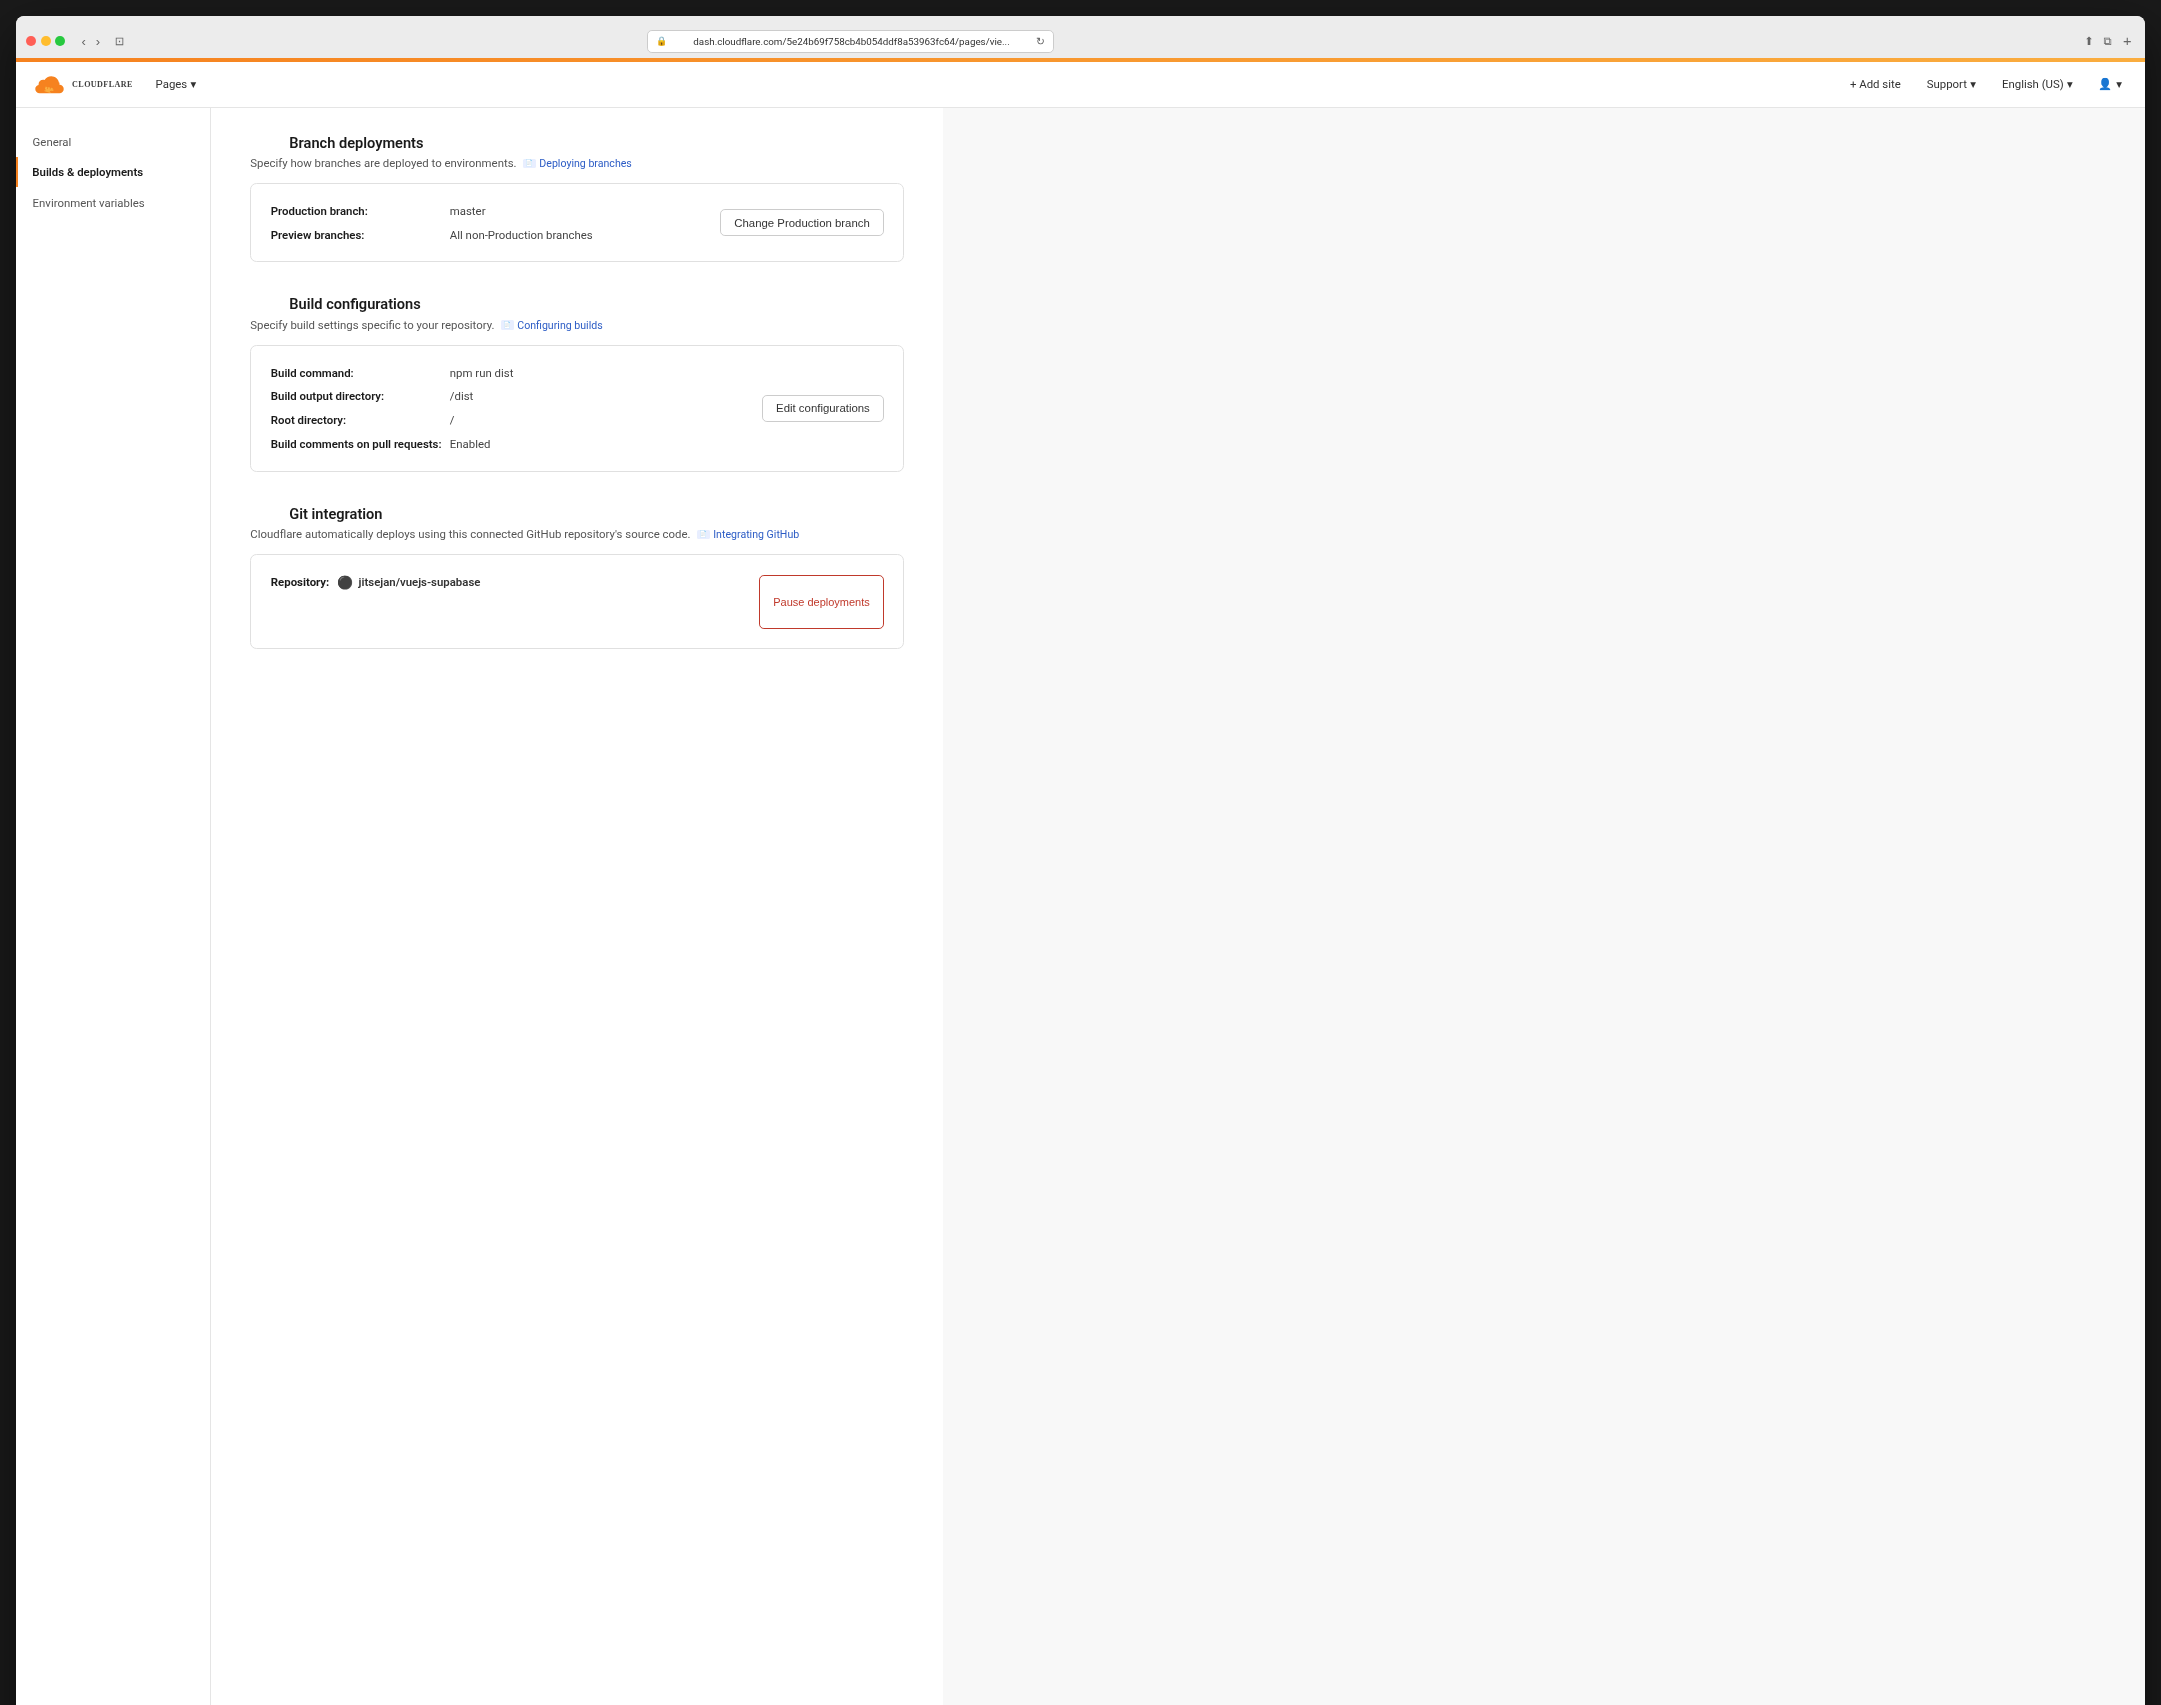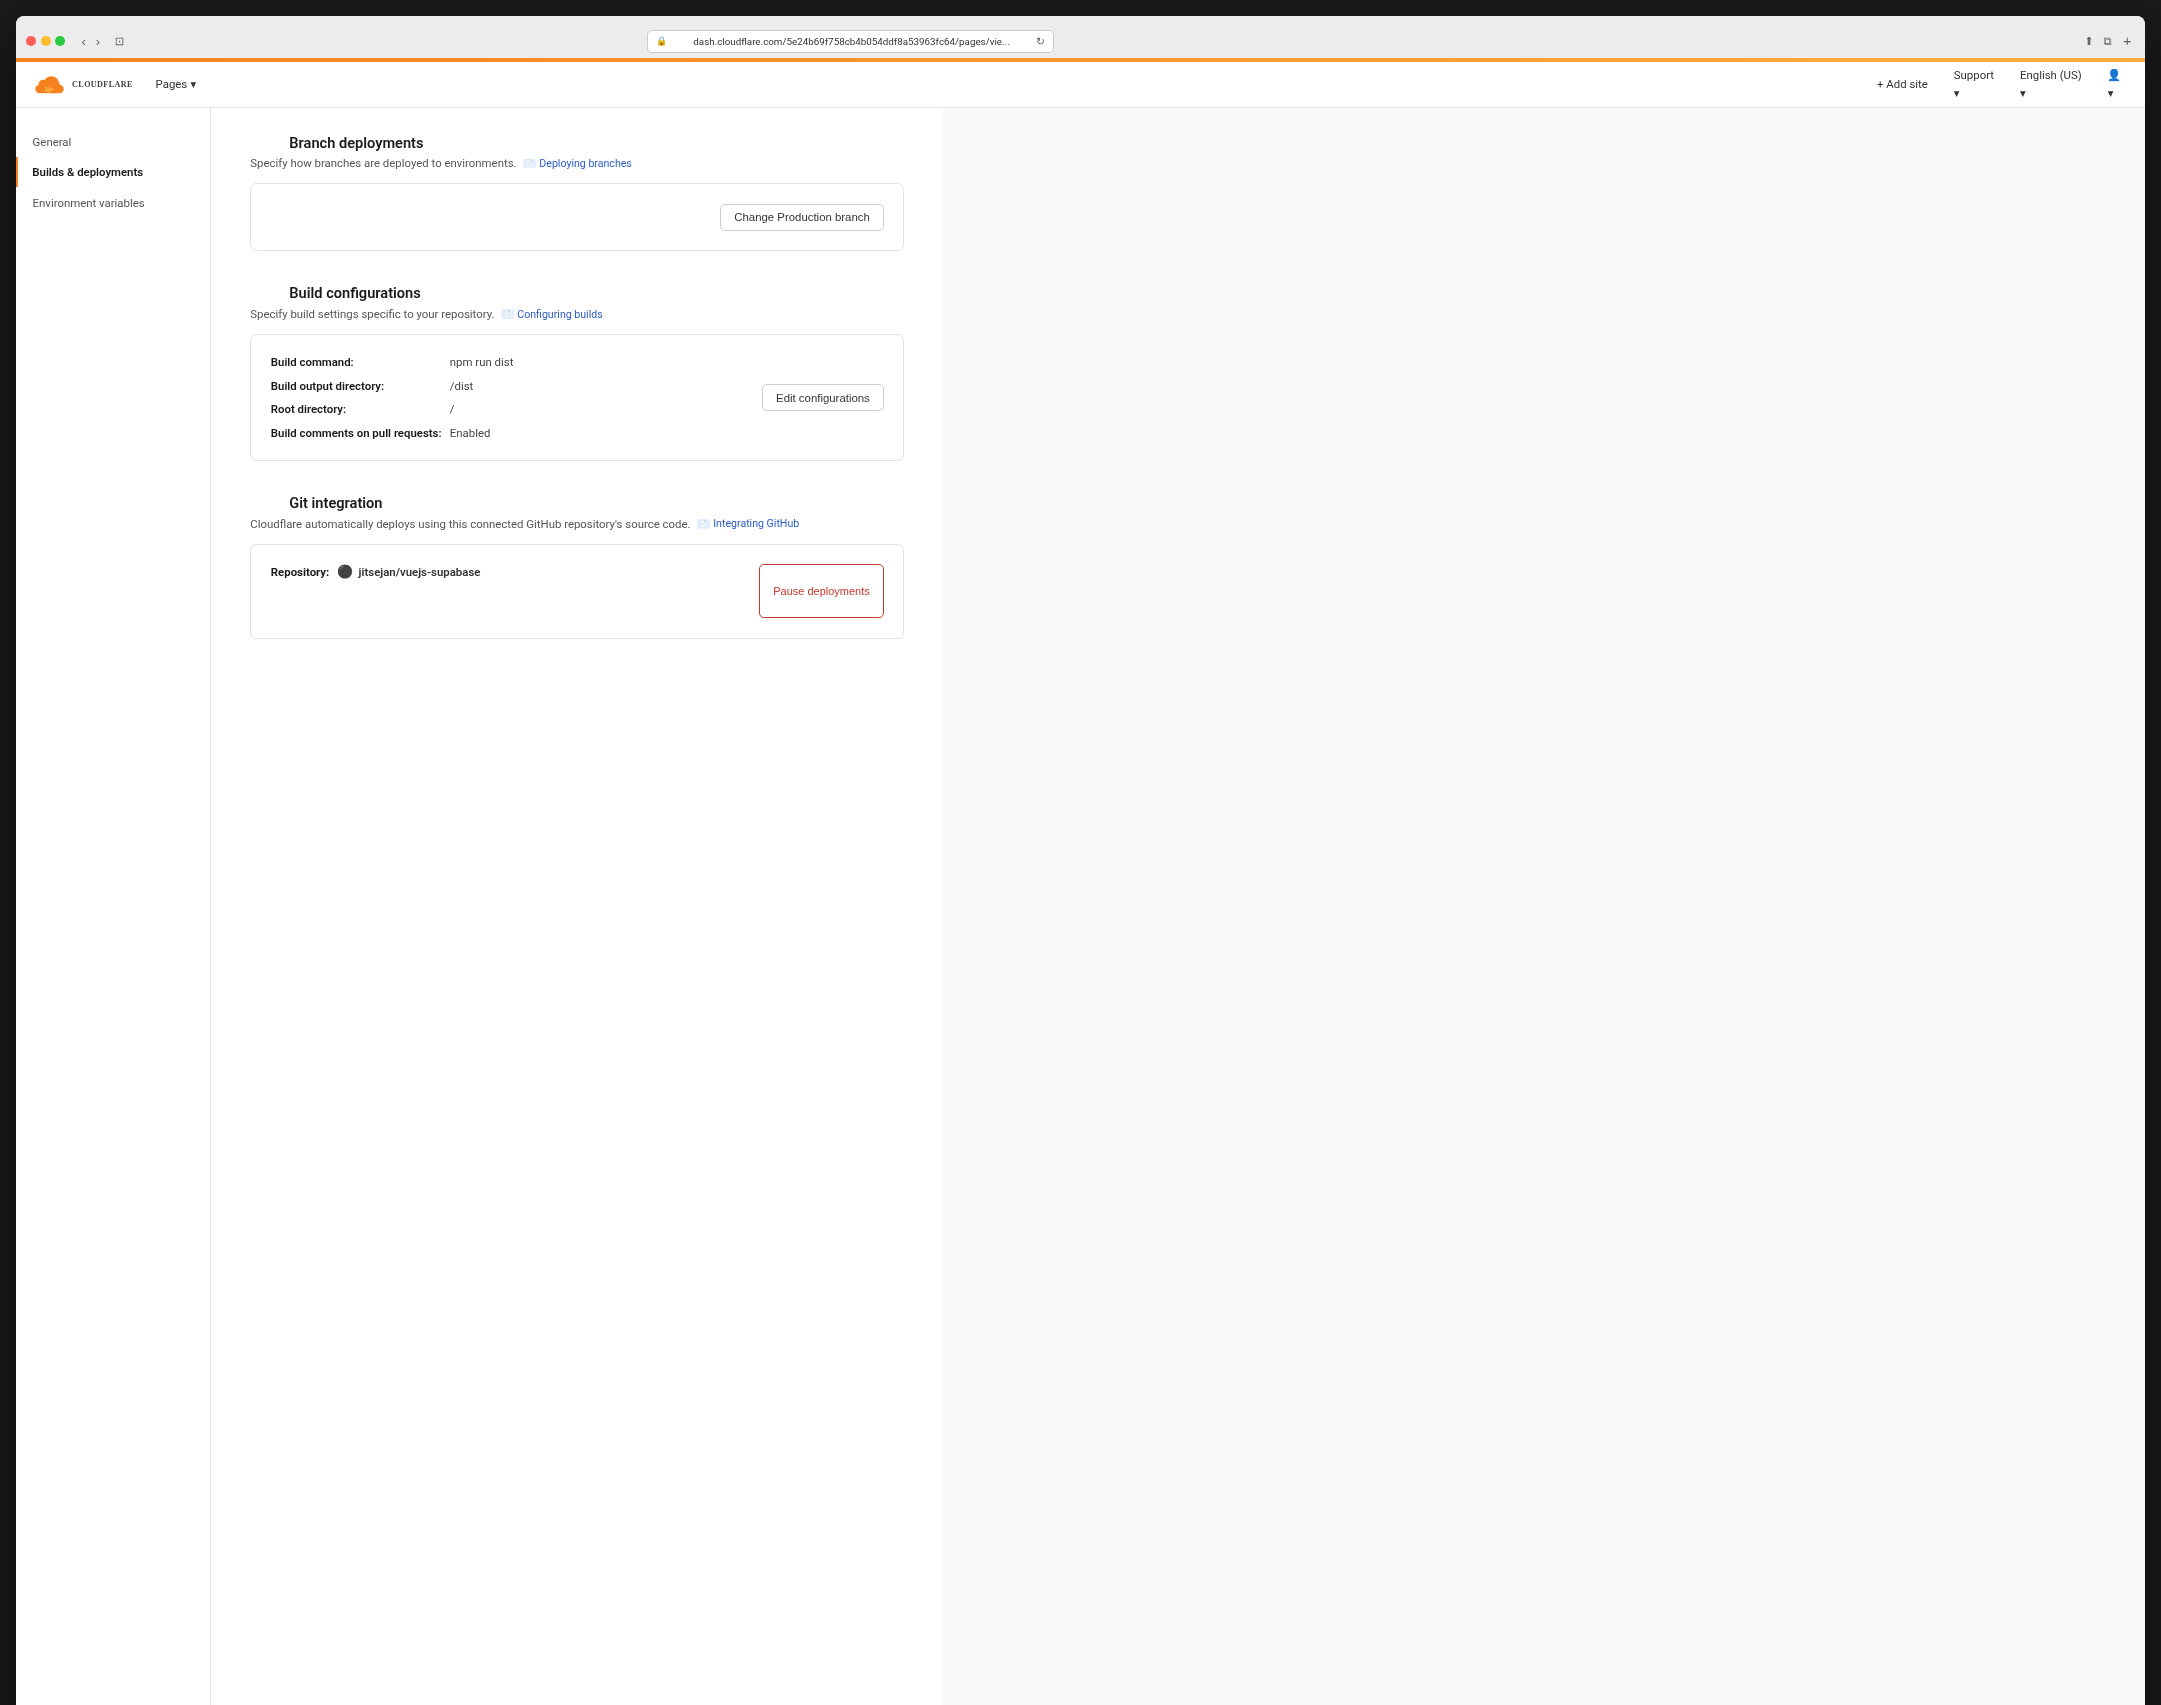--- a/index.html
+++ b/index.html
@@ -172,21 +172,20 @@
     }
     .support-btn, .lang-btn, .user-btn {
       display: flex;
       align-items: flex-start;
       gap: 3.3px;
       color: #333;
       cursor: pointer;
       font-size: 11.4px;
       padding: 3.3px 6.5px;
       border-radius: 3.3px;
-      flex-direction: column;
     }
 
     
     .main-layout {
       display: flex;
       min-height: calc(100vh - 46px - 3.3px);
       background: #f8f8f8;
     }
 
     
@@ -448,20 +447,30 @@
         <div class="section-title">Branch deployments</div>
         <div class="section-desc">
           <span>Specify how branches are deployed to environments.</span>
           <a class="doc-link">
             <span class="doc-icon">📄</span>
             <span>Deploying branches</span>
           </a>
         </div>
         <div class="card">
           <div class="card-inner">
+            <div class="card-fields">
+              <div class="info-row">
+                <span class="info-label">Production branch:</span>
+                <span class="info-value">master</span>
+              </div>
+              <div class="info-row">
+                <span class="info-label">Preview branches:</span>
+                <span class="info-value">All non-Production branches</span>
+              </div>
+            </div>
             <div class="card-action">
               <button class="btn-outline">Change Production branch</button>
             </div>
           </div>
         </div>
       </div>
 
       <div class="section">
         <div class="section-title">Build configurations</div>
         <div class="section-desc">

